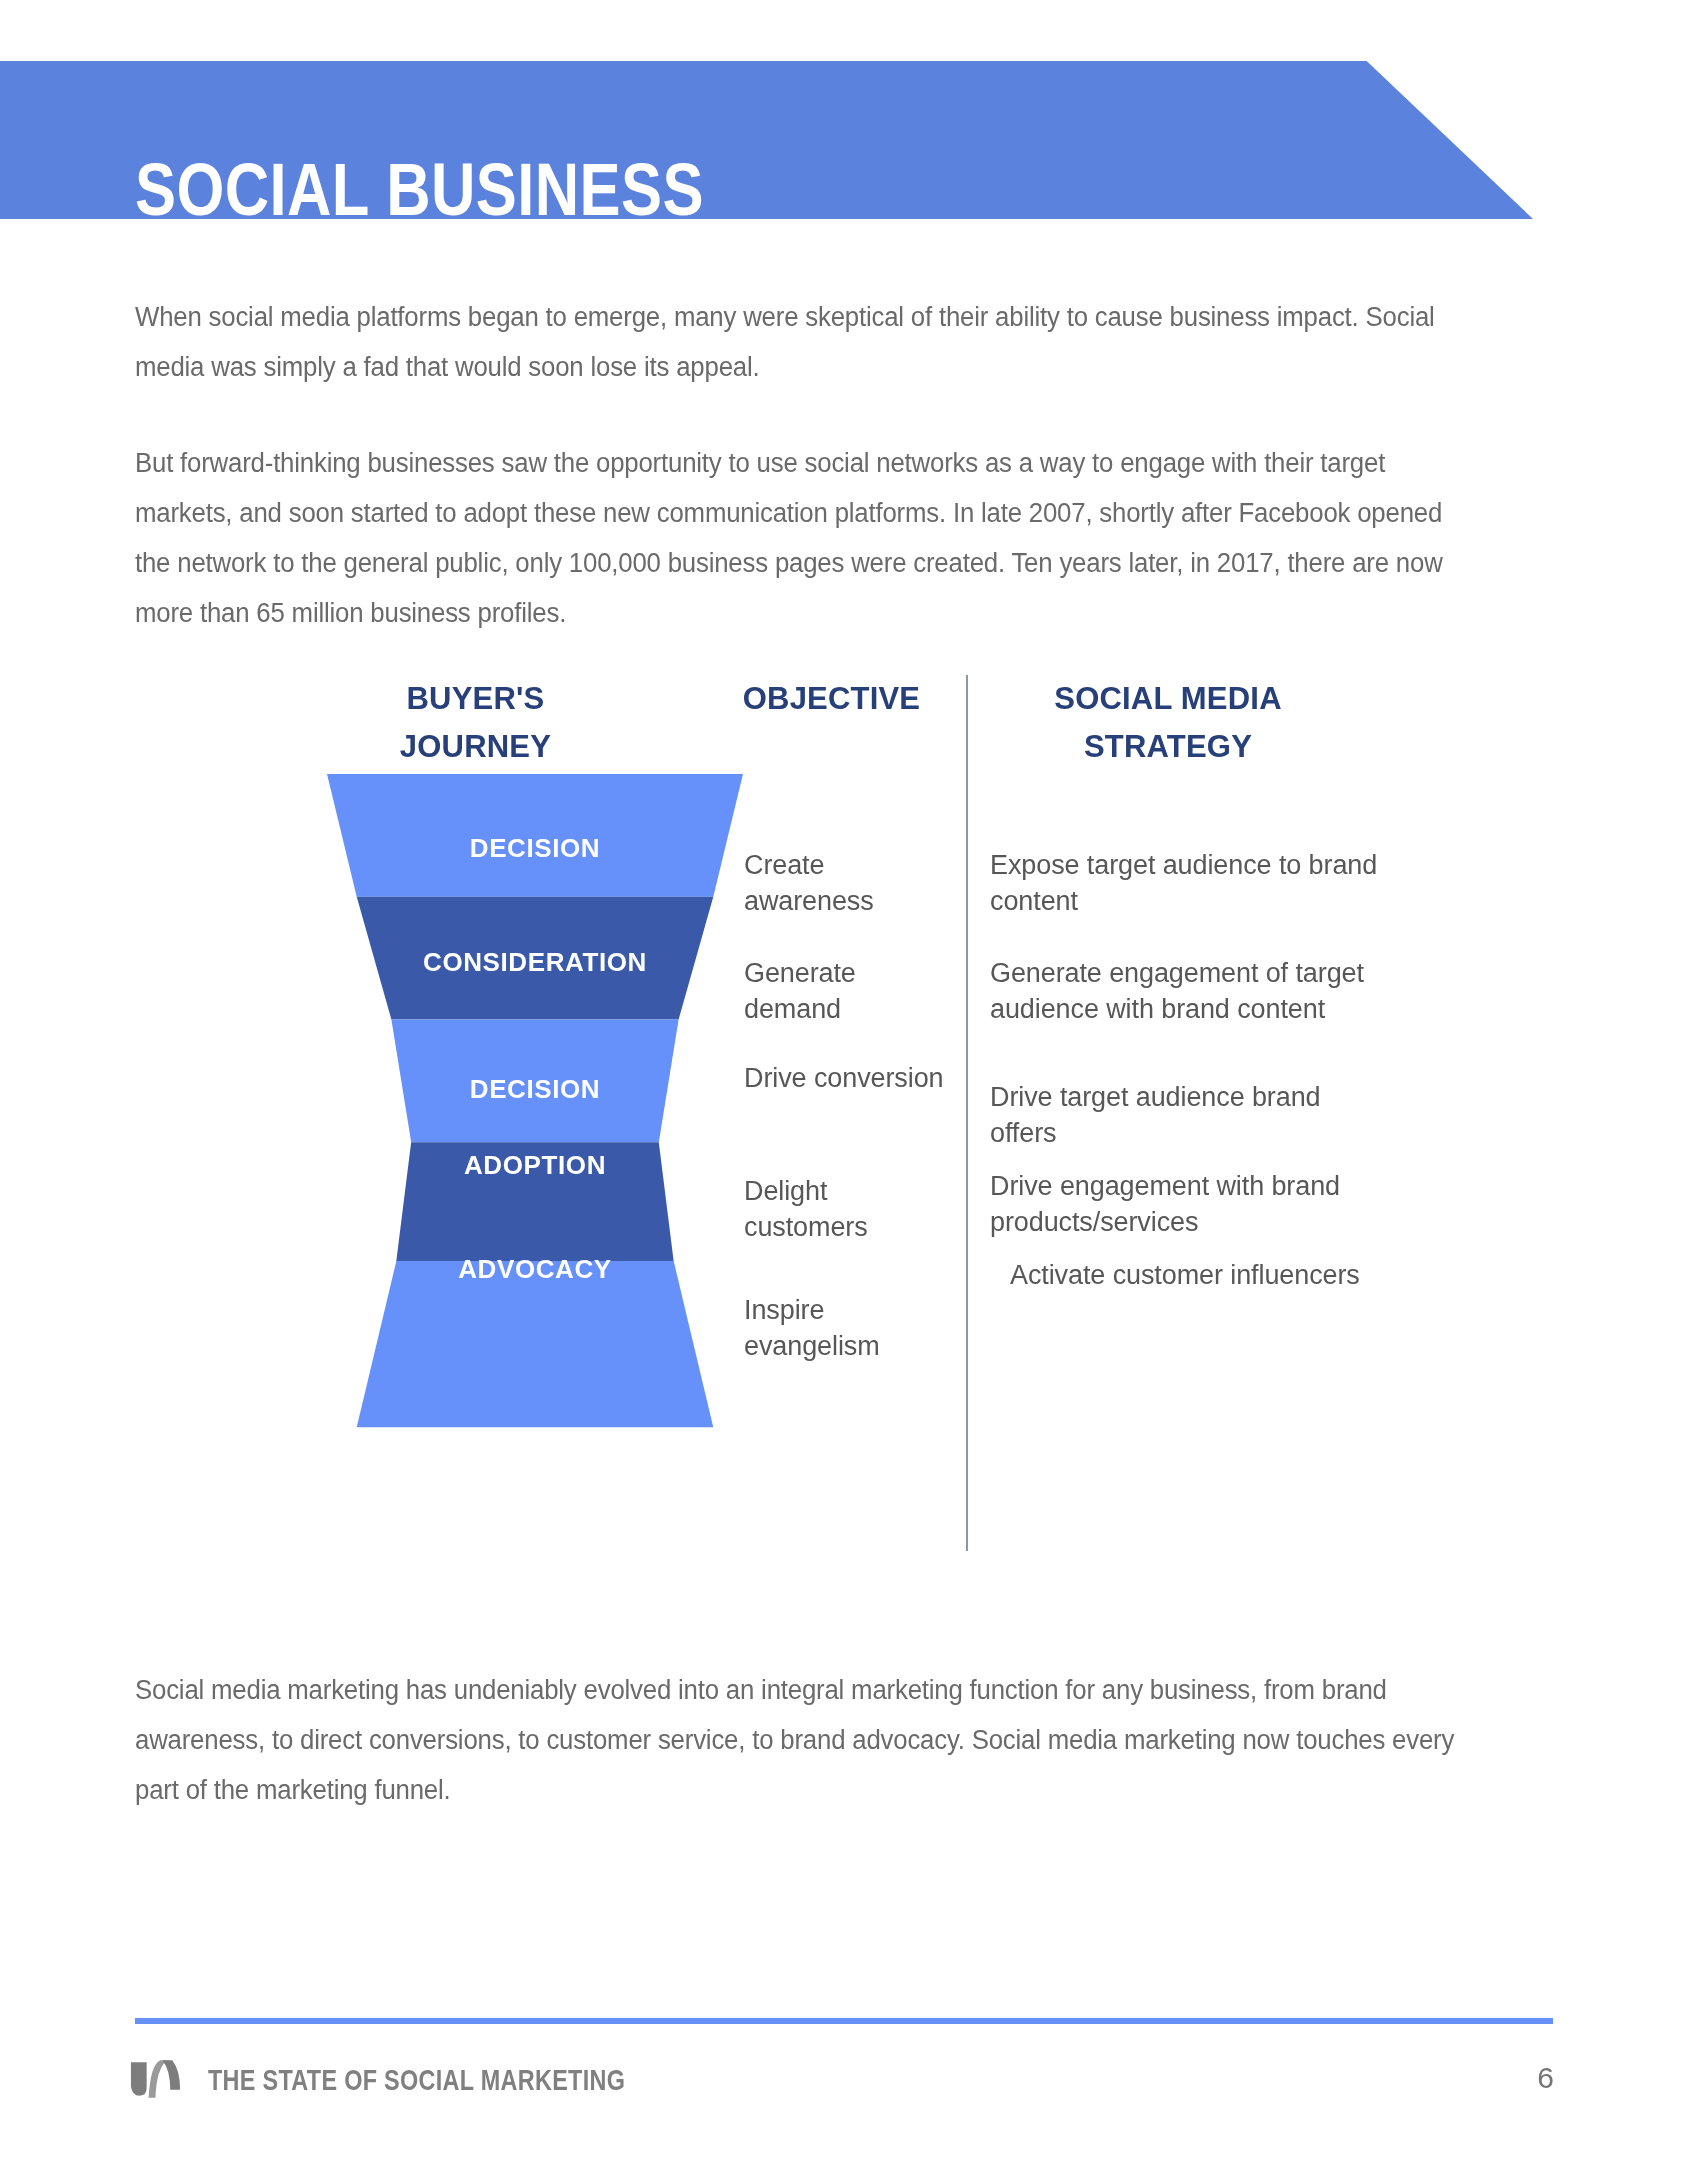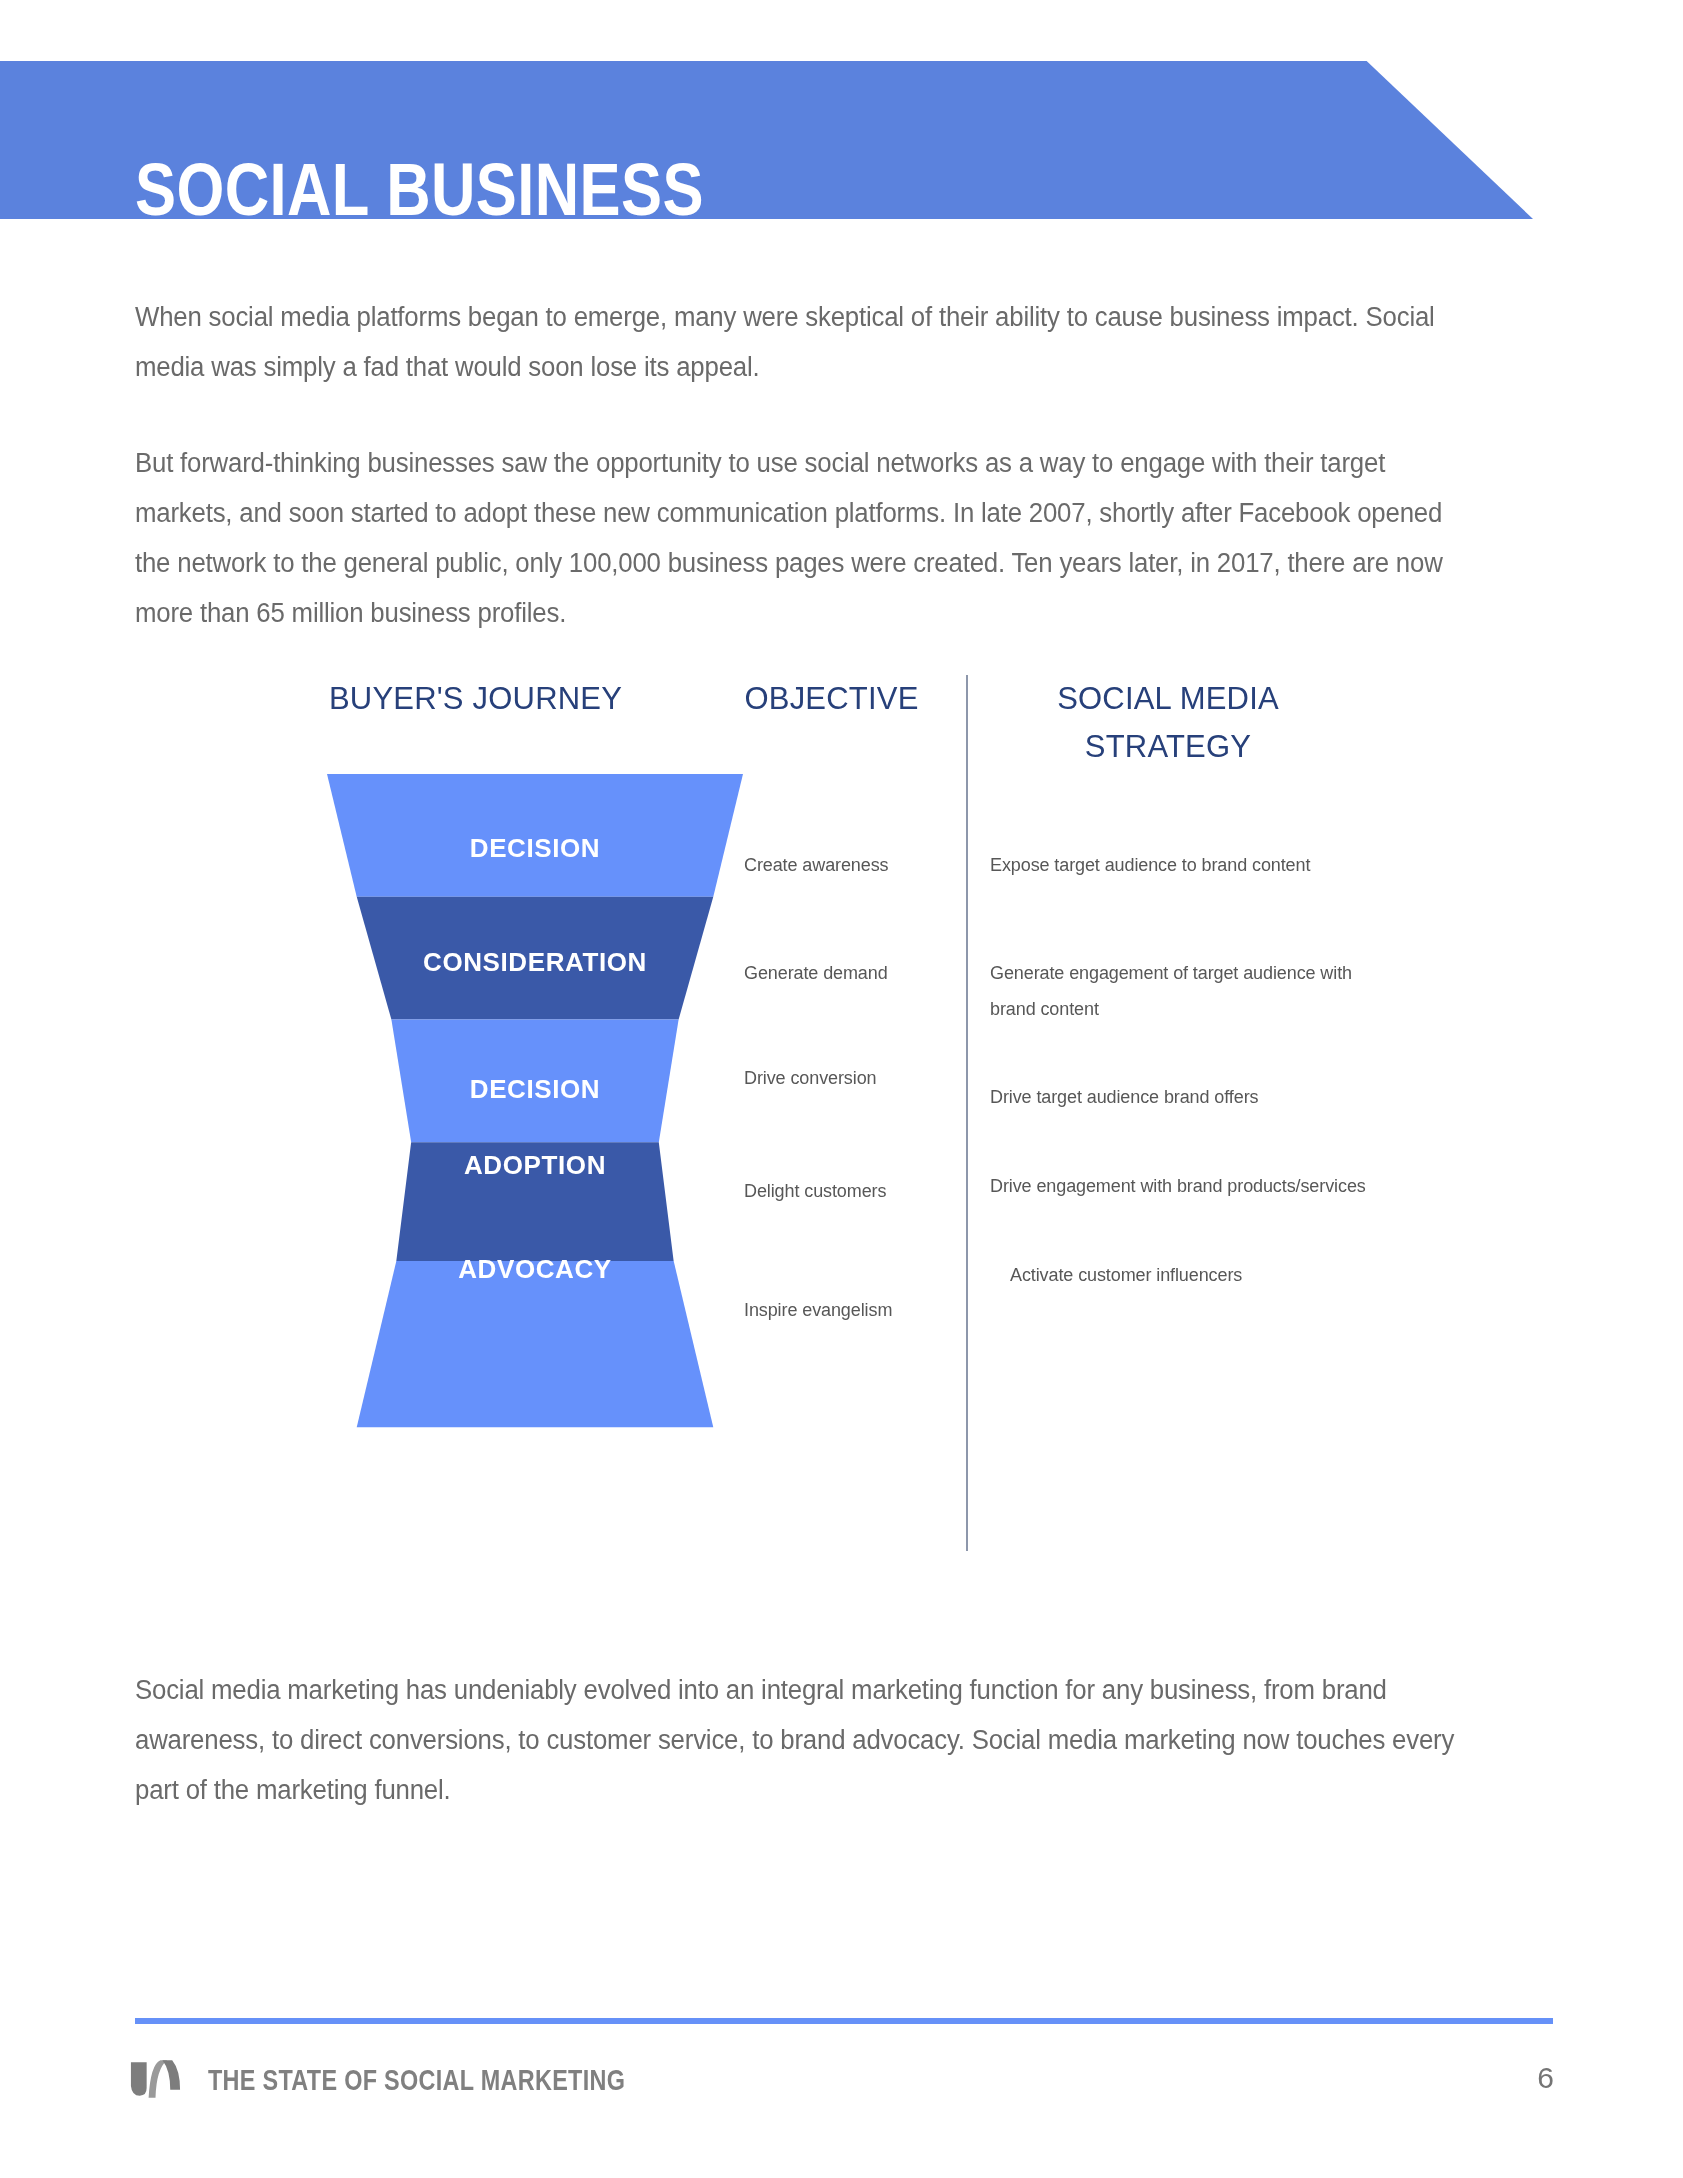--- a/index.html
+++ b/index.html
@@ -64,21 +64,21 @@
   .diagram {
     position: absolute;
     left: 0;
     top: 653px;
     width: 1683px;
     height: 891px;
   }
   .col-header {
     position: absolute;
     font-size: 31px;
-    font-weight: normal;
+    font-weight: bold;
     color: #27407a;
     text-align: center;
     line-height: 48px;
     letter-spacing: 0.2px;
   }
   #hdr-journey  { left: 327px; top: 22px;  width: 297px; }
   #hdr-objective{ left: 693px; top: 22px;  width: 277px; }
   #hdr-strategy { left: 980px; top: 22px;  width: 376px; }
 
   .divider-line {
@@ -109,21 +109,21 @@
     pointer-events: none;
   }
   #lbl-0 { top: 59px; }
   #lbl-1 { top: 173px; }
   #lbl-2 { top: 268px; margin-top: 32px; }
   #lbl-3 { top: 376px; }
   #lbl-4 { top: 480px; }
 
   .obj-cell, .strat-cell {
     position: absolute;
-    font-size: 18px;
+    font-size: 27px;
     line-height: 36px;
     color: #575757;
     letter-spacing: -0.1px;
   }
   .obj-cell   { left: 744px; width: 213px; }
   .strat-cell { left: 990px; width: 396px; }
 
   #obj-0 { top: 194px; }
   #obj-1 { top: 302px; }
   #obj-2 { top: 407px; }

